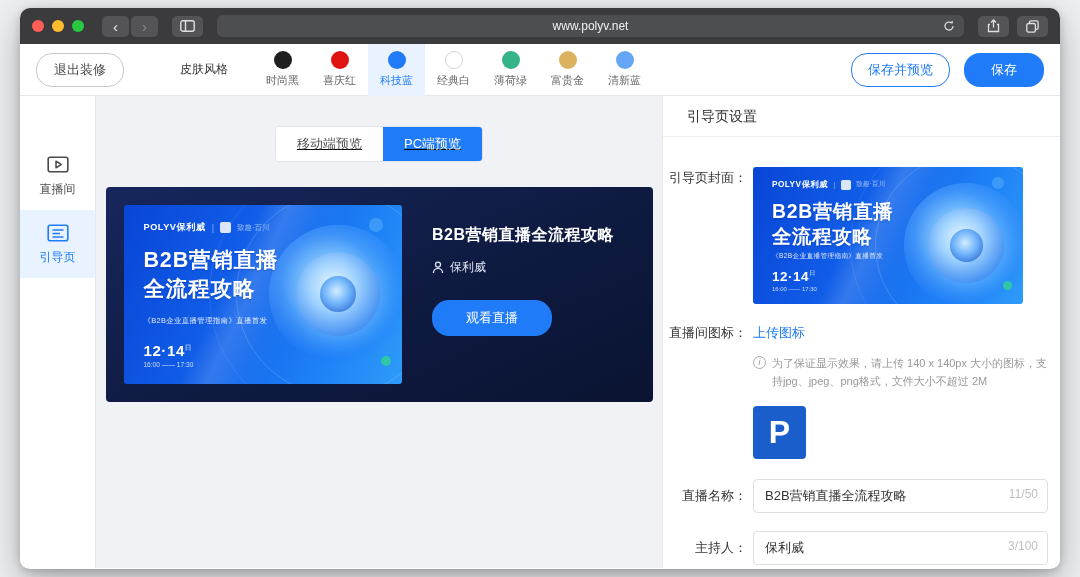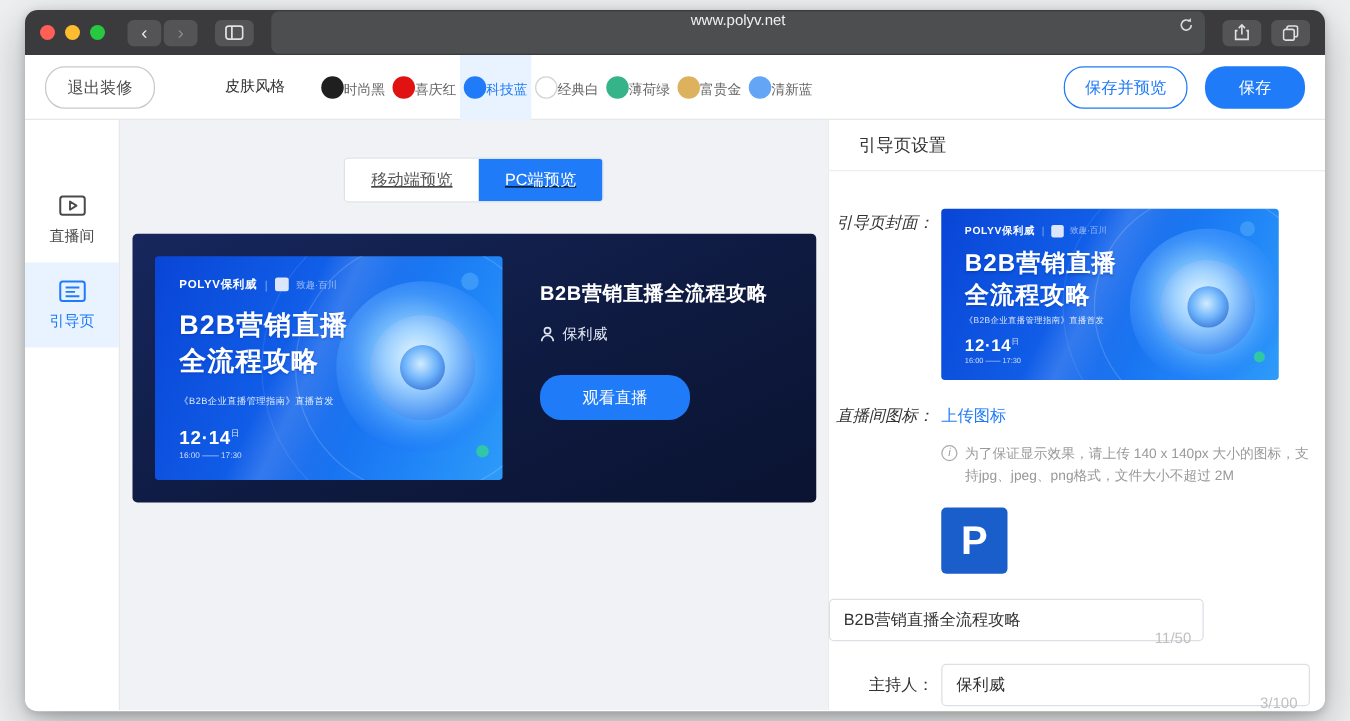--- a/index.html
+++ b/index.html
@@ -12,32 +12,32 @@
   
   .titlebar { height:36px; background:#3b3b3d; display:flex; align-items:center; padding:0 12px; position:relative; }
   .lights { display:flex; gap:8px; margin-right:18px; }
   .light { width:12px; height:12px; border-radius:50%; }
   .light.red{ background:#ff5f57; } .light.yellow{ background:#febc2e; } .light.green{ background:#28c840; }
   .navgroup { display:flex; gap:2px; margin-right:14px; }
   .navbtn { width:27px; height:21px; background:#545456; border-radius:5px; color:#e8e8e8; font-size:15px;
             display:flex; align-items:center; justify-content:center; line-height:1; }
   .navbtn.dim { color:#8a8a8c; }
   .sidebtn { width:31px; height:21px; background:#545456; border-radius:5px; display:flex; align-items:center; justify-content:center; margin-right:14px; }
-  .urlbar { flex:1; height:34px; background:#4d4e50; border-radius:6px; position:relative; display:flex; justify-content:center; margin-right:14px; }
+  .urlbar { flex:1; height:22px; background:#4d4e50; border-radius:6px; position:relative; display:flex; align-items:center; justify-content:center; margin-right:14px; }
   .urlbar .url { color:#f0f0f0; font-size:12px; }
   .refresh { position:absolute; right:7px; top:3px; width:16px; height:16px; display:flex; align-items:center; justify-content:center; }
   .tb-right { display:flex; gap:8px; }
   .tb-btn { width:31px; height:21px; background:#545456; border-radius:5px; display:flex; align-items:center; justify-content:center; }
 
   
   .toolbar { height:52px; border-bottom:1px solid #e7e7e7; display:flex; align-items:center; padding:0 16px; background:#fff; }
   .exit-btn { border:1px solid #c6c9cc; border-radius:16px; padding:7px 17px; font-size:13px; color:#4a4a4a; background:#fff; margin-right:56px; white-space:nowrap; }
   .skin-label { font-size:12px; color:#333; margin-right:26px; white-space:nowrap; }
   .skins { display:flex; height:52px; }
-  .skin { width:57px; height:52px; display:flex; align-items:center; justify-content:center; cursor:default; }
+  .skin { width:57px; height:52px; display:flex; flex-direction:column; align-items:center; justify-content:center; cursor:default; }
   .skin.selected { background:#e8f3ff; }
   .dot { width:18px; height:18px; border-radius:50%; }
   .skin-name { font-size:11px; color:#666; margin-top:4px; white-space:nowrap; }
   .skin.selected .skin-name { color:#1f7bf8; }
   .sw0{background:#1f1f1f}.sw1{background:#e01212}.sw2{background:#1f7bf8}.sw3{background:#fff;border:1px solid #d4d4d4}
   .sw4{background:#35b389}.sw5{background:#dcb25f}.sw6{background:#64a5f6}
   .tool-spacer { flex:1; }
   .save-preview-btn { border:1px solid #1f7bf8; color:#1f7bf8; background:#fff; border-radius:16px; padding:7px 16px; font-size:13px; margin-right:14px; white-space:nowrap; }
   .save-btn { background:#1f7bf8; color:#fff; border:none; border-radius:16px; padding:8px 27px; font-size:13px; white-space:nowrap; }
 
@@ -96,32 +96,32 @@
       background:radial-gradient(circle at 46% 42%, #d2ecff 0%, #6fb4fb 45%, #1d55c4 100%); }
   .b-dot-t { position:absolute; top:7%; right:7%; width:1.4em; height:1.4em; border-radius:50%; background:#3f9bf7; opacity:.9; }
   .b-dot-b { position:absolute; bottom:10%; right:4%; width:1em; height:1em; border-radius:50%; background:#2fc7a6; }
 
   
   .panel { width:398px; background:#fff; border-left:1px solid #e8e8e8; }
   .panel-title { height:41px; line-height:41px; padding-left:24px; font-size:14px; color:#333; border-bottom:1px solid #ededed; }
   .panel-body { padding:30px 12px 0 0; }
   .field-row { display:flex; margin-bottom:18px; }
   .field-label { width:90px; flex:none; text-align:right; font-size:13px; color:#333; padding-top:8px; padding-right:6px; white-space:nowrap; }
-  .field-label.tight { padding-top:2px;font-style:italic; }
+  .field-label.tight { padding-top:2px; }
   .field-control { flex:1; max-width:300px; }
   .upload-link { font-size:13px; color:#1f7bf8; display:inline-block; padding-top:2px; }
   .hint { display:flex; gap:6px; margin-top:12px; font-size:11px; color:#999; line-height:1.65; }
   .info-icon { flex:none; width:13px; height:13px; border:1px solid #aaa; border-radius:50%; color:#999; font-size:9px;
                display:flex; align-items:center; justify-content:center; margin-top:2px; font-style:italic; }
   .room-icon { width:53px; height:53px; background:#1a5ecc; border-radius:4px; margin-top:16px; display:flex; align-items:center; justify-content:center;
                color:#fff; font-size:32px; font-weight:bold; }
   .text-input { position:relative; }
   .text-input input { width:100%; height:34px; border:1px solid #dcdfe6; border-radius:4px; padding:0 44px 0 11px; font-size:13px; color:#333;
                       font-family:inherit; outline:none; background:#fff; }
-  .counter { position:absolute; right:10px; top:24px; font-size:12px; color:#bfbfbf; }
+  .counter { position:absolute; right:10px; top:8px; font-size:12px; color:#bfbfbf; }
 </style>
 </head>
 <body>
 
 <div class="window">
 
   <div class="titlebar">
     <div class="lights">
       <div class="light red"></div>
       <div class="light yellow"></div>
@@ -322,20 +322,21 @@
               <span class="info-icon">i</span>
               <span>为了保证显示效果，请上传 140 x 140px 大小的图标，支持jpg、jpeg、png格式，文件大小不超过 2M</span>
             </div>
             <div class="room-icon">
               <span>P</span>
             </div>
           </div>
         </div>
 
         <div class="field-row" style="margin-top:20px;">
+          <div class="field-label">直播名称：</div>
           <div class="field-control text-input">
             <input type="text" value="B2B营销直播全流程攻略" style="">
             <span class="counter">11/50</span>
           </div>
         </div>
 
         <div class="field-row">
           <div class="field-label">主持人：</div>
           <div class="field-control text-input">
             <input type="text" value="保利威" style="">

